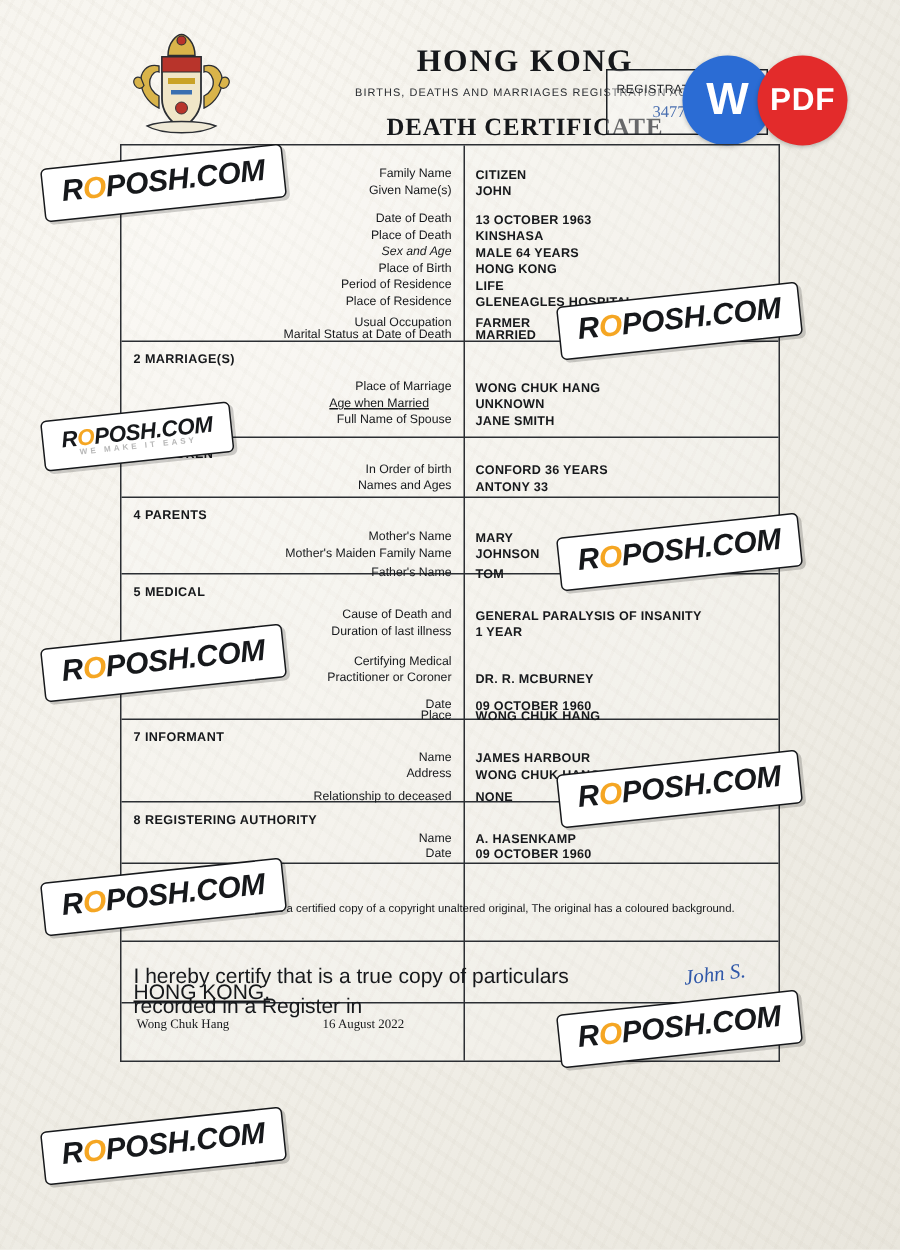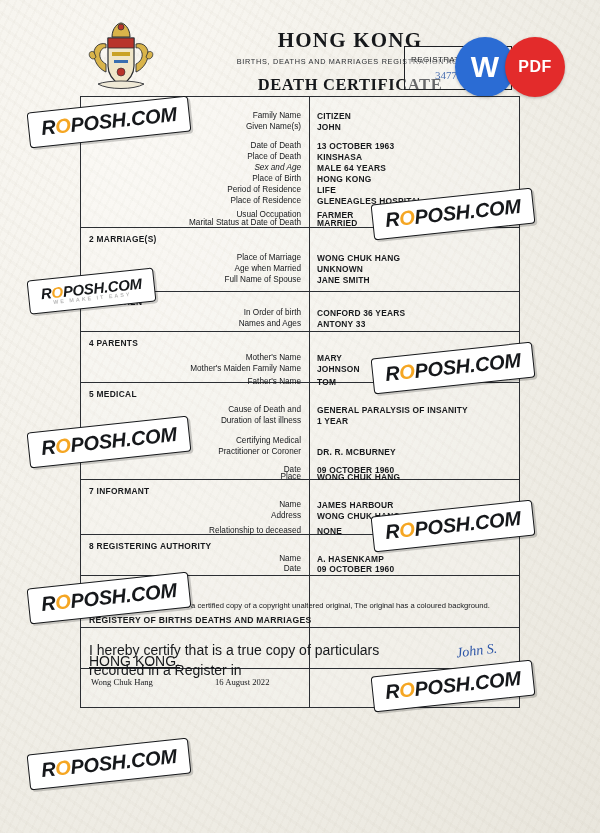--- a/index.html
+++ b/index.html
@@ -104,21 +104,21 @@
   .badge-word {
     left: 455px; top: 23px;
     width: 60px; height: 60px;
     background: #2b6cd4;
     font-size: 30px;
   }
   .badge-pdf {
     left: 505px; top: 23px;
     width: 60px; height: 60px;
     background: #e32b2b;
-    font-size: 16px;
+    font-size: 21px;
     letter-spacing: 0.5px;
   }
 
   
   .frame {
     position: absolute;
     left: 80px; top: 96px;
     width: 440px; height: 612px;
     border: 1px solid #2b2e33;
     background: rgba(255,255,255,0.18);
@@ -310,21 +310,21 @@
     <div class="val" style="left:236px; top:113px;">FARMER</div>
 
     <div class="lbl" style="left:40px; top:121px; width:180px;">Marital Status at Date of Death</div>
     <div class="val" style="left:236px; top:121px;">MARRIED</div>
 
     <div class="sec-title" style="left:8px; top:137px;">2 MARRIAGE(S)</div>
 
     <div class="lbl" style="left:40px; top:156px; width:180px;">Place of Marriage</div>
     <div class="val" style="left:236px; top:156px;">WONG CHUK HANG</div>
 
-    <div class="lbl" style="left:40px; top:167px; width:180px;">Age when Married</div>
+    <div class="lbl" style="left:25px; top:167px; width:180px;text-decoration:underline;">Age when Married</div>
     <div class="val" style="left:236px; top:167px;">UNKNOWN</div>
 
     <div class="lbl" style="left:40px; top:178px; width:180px;">Full Name of Spouse</div>
     <div class="val" style="left:236px; top:178px;">JANE SMITH</div>
 
     <div class="sec-title" style="left:8px; top:200px;">3 CHILDREN</div>
 
     <div class="lbl" style="left:40px; top:211px; width:180px;">In Order of birth</div>
     <div class="val" style="left:236px; top:211px;">CONFORD 36 YEARS</div>
 
@@ -376,21 +376,20 @@
 
     <div class="lbl" style="left:40px; top:457px; width:180px;">Name</div>
     <div class="val" style="left:236px; top:457px;">A. HASENKAMP</div>
 
     <div class="lbl" style="left:40px; top:467px; width:180px;">Date</div>
     <div class="val" style="left:236px; top:467px;">09 OCTOBER 1960</div>
 
     <div class="sec-title" style="left:8px; top:485px;">9 ENDORSEMENT(S)</div>
 
     <div class="note" style="left:86px; top:504px;">This is a certified copy of a copyright unaltered original, The original has a coloured background.</div>
-    <div class="registry-line" style="left:8px; top:518px;">REGISTERY OF BIRTHS  DEATHS AND MARRIAGES</div>
 
     <div class="certify" style="left:8px; top:543px; width:330px;">I hereby certify that is a true copy of particulars recorded in a  Register in</div>
     <div class="certify" style="left:8px; top:554px; width:330px;text-decoration:underline;">HONG KONG.</div>
 
     <div class="signature">John S.</div>
 
     <div class="footer-val" style="left:10px; top:580px;">Wong Chuk Hang</div>
     <div class="footer-val" style="left:134px; top:580px;">16 August 2022</div>
   </div>
 

